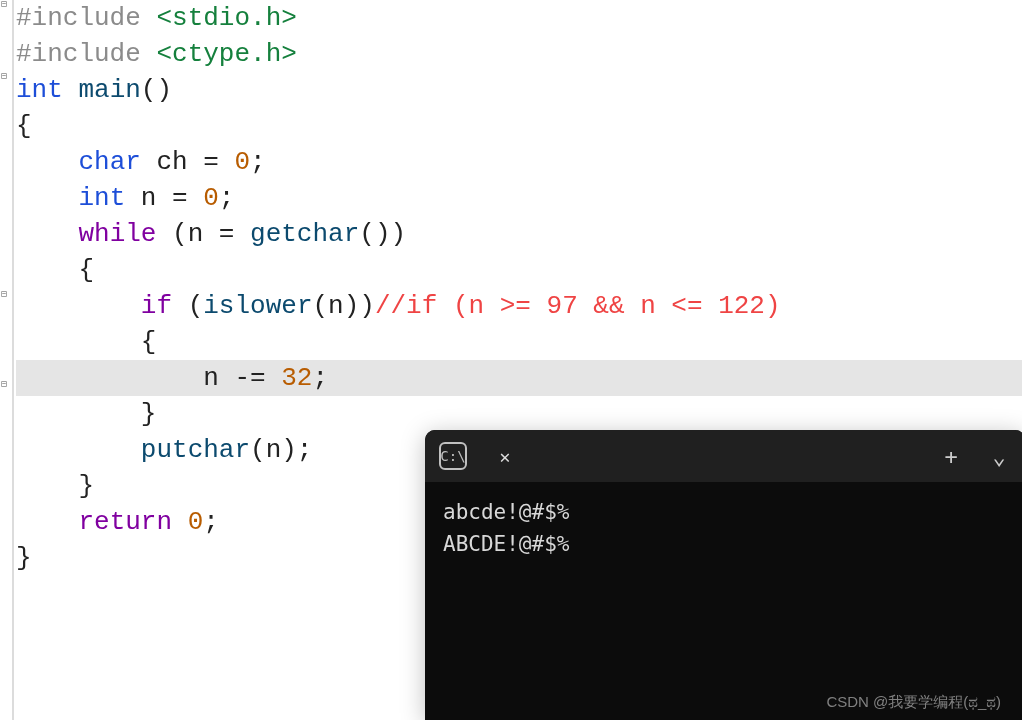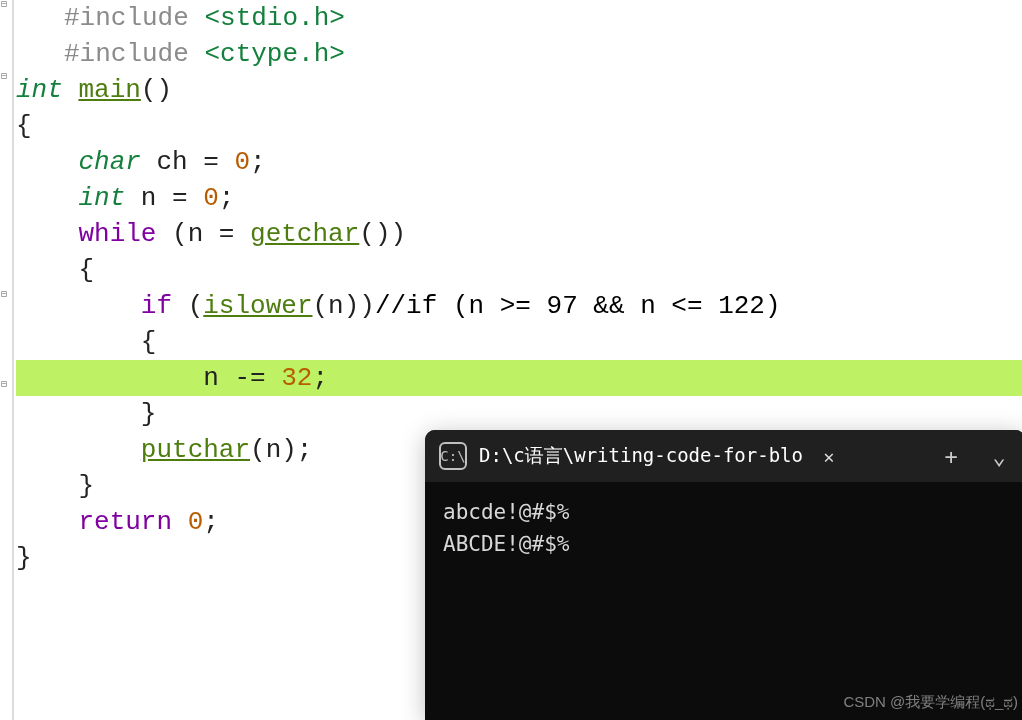--- a/index.html
+++ b/index.html
@@ -40,29 +40,29 @@
     flex: 1;
     padding-left: 2px;
     white-space: pre;
     line-height: 36px;
   }
   .code-line {
     height: 36px;
     line-height: 36px;
   }
   .highlight {
-    background: #bef264;
+    background: #e5e5e5;
   }
-  .kw-preproc { color: #8b8b8b; margin-left: 48px; }
-  .kw-blue { color: #15803d; font-style: italic; }
+  .kw-preproc { color: #8b8b8b; }
+  .kw-blue { color: #1d4ed8; }
   .kw-purple { color: #8000a0; text-align: right; }
   .hdr { color: #15803d; }
   .num { color: #b85c00; }
-  .func { color: #4d7c0f; text-decoration: underline; }
-  .comment { color: #000000; }
+  .func { color: #0c4a6e; }
+  .comment { color: #ef4444; }
   .plain { color: #222; }
 
   
   .terminal {
     position: absolute;
     left: 425px;
     top: 430px;
     width: 600px;
     height: 290px;
     background: #0c0c0c;
@@ -126,21 +126,21 @@
     cursor: pointer;
   }
   .term-body {
     padding: 14px 18px;
     font-size: 21px;
     line-height: 32px;
     color: #d8d8d8;
   }
   .watermark {
     position: absolute;
-    right: 4px;
+    right: 21px;
     bottom: 8px;
     font-size: 15px;
     color: #808080;
     font-family: sans-serif;
   }
 </style>
 </head>
 <body>
 
 <div class="editor">
@@ -150,21 +150,20 @@
       <div class="fold-marker" style="top: 290px;">⊟</div>
       <div class="fold-marker" style="top: 380px;">⊟</div>
     </div>
   <div class="ruler"></div>
   <div class="code" id="code"><div class="code-line"><span class="kw-preproc">#include </span><span class="hdr">&lt;stdio.h&gt;</span></div><div class="code-line"><span class="kw-preproc">#include </span><span class="hdr">&lt;ctype.h&gt;</span></div><div class="code-line"><span class="kw-blue">int</span><span class="plain"> </span><span class="func">main</span><span class="plain">()</span></div><div class="code-line"><span class="plain">{</span></div><div class="code-line"><span class="plain">    </span><span class="kw-blue">char</span><span class="plain"> ch = </span><span class="num">0</span><span class="plain">;</span></div><div class="code-line"><span class="plain">    </span><span class="kw-blue">int</span><span class="plain"> n = </span><span class="num">0</span><span class="plain">;</span></div><div class="code-line"><span class="plain">    </span><span class="kw-purple">while</span><span class="plain"> (n = </span><span class="func">getchar</span><span class="plain">())</span></div><div class="code-line"><span class="plain">    {</span></div><div class="code-line"><span class="plain">        </span><span class="kw-purple">if</span><span class="plain"> (</span><span class="func">islower</span><span class="plain">(n))</span><span class="comment">//if (n &gt;= 97 &amp;&amp; n &lt;= 122)</span></div><div class="code-line"><span class="plain">        {</span></div><div class="code-line highlight"><span class="plain">            n -= </span><span class="num">32</span><span class="plain">;</span></div><div class="code-line"><span class="plain">        }</span></div><div class="code-line"><span class="plain">        </span><span class="func">putchar</span><span class="plain">(n);</span></div><div class="code-line"><span class="plain">    }</span></div><div class="code-line"><span class="plain">    </span><span class="kw-purple">return</span><span class="plain"> </span><span class="num">0</span><span class="plain">;</span></div><div class="code-line"><span class="plain">}</span></div></div>
 </div>
 
 <div class="terminal">
   <div class="term-titlebar">
     <div class="term-icon-box">C:\</div>
-    <div class="term-title">D:\c语言\writing-code-for-blo</div>
     <div class="term-tab-close">✕</div>
     <div class="term-tab-actions">
       <div class="term-btn">+</div>
       <div class="term-btn">⌄</div>
     </div>
   </div>
   <div class="term-body" id="termout">
       <div>abcde!@#$%</div>
       <div>ABCDE!@#$%</div>
     </div>

